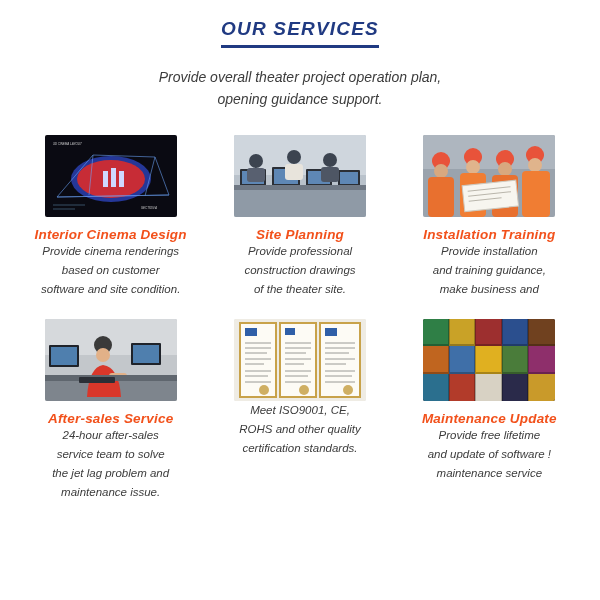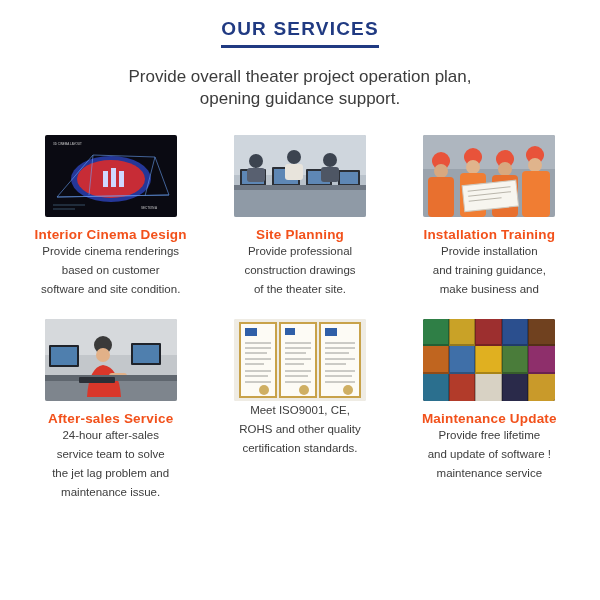--- a/index.html
+++ b/index.html
@@ -12,39 +12,40 @@
     background: #ffffff;
     font-family: "Liberation Sans", sans-serif;
     color: #333333;
     overflow: hidden;
   }
   .page {
     position: relative;
     width: 600px;
     height: 444px;
     box-sizing: border-box;
+    font-style: italic;
   }
   
   .header {
     text-align: center;
     padding-top: 18px;
   }
   .title {
     display: inline-block;
     font-size: 19px;
     font-weight: bold;
     letter-spacing: 1.2px;
     color: #203a82;
     padding-bottom: 5px;
     border-bottom: 3px solid #203a82;
   }
   .intro {
     margin-top: 18px;
     text-align: center;
-    font-size: 17px;
+    font-size: 14px;
     color: #3c3c3c;
     line-height: 22px;
   }
   .intro div {
     white-space: nowrap;
   }
   
   .grid {
     margin-top: 22px;
     padding: 0 16px;

